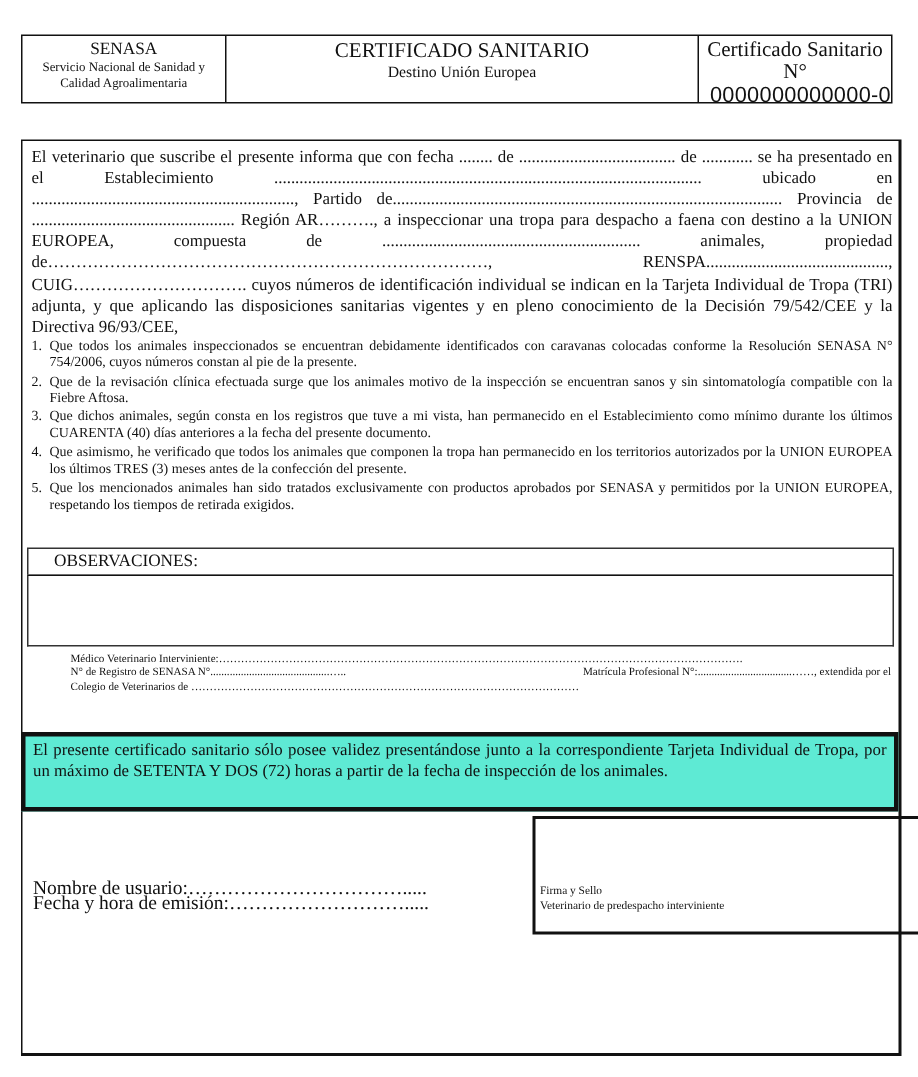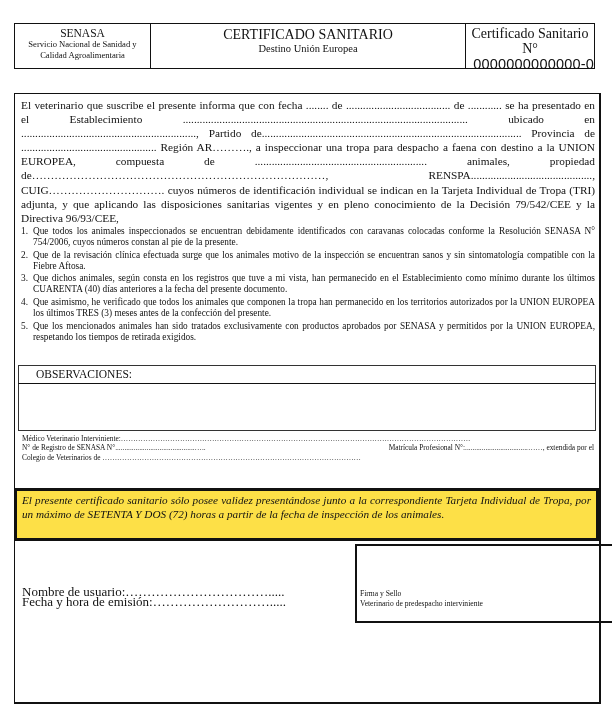--- a/index.html
+++ b/index.html
@@ -32,26 +32,26 @@
   .cert-list { margin: 1px 0 0 0; padding: 0; list-style: none; font-size: 9.3px; line-height: 11.2px; }
   .cert-list li { position: relative; padding-left: 12px; margin-bottom: 1.3px; text-align: justify; }
   .cert-list .num { position: absolute; left: 0; top: 0; }
 
   .obs-head { position: absolute; left: 3px; top: 271px; width: 578px; height: 19px;
               border: 1px solid #333; box-sizing: border-box; font-size: 11.5px; line-height: 17px; padding-left: 17px; }
   .obs-area { position: absolute; left: 3px; top: 289px; width: 578px; height: 48px;
               border: 1px solid #333; border-top: 1px solid #111; box-sizing: border-box; background: #fff; }
 
   .vet-info { position: absolute; left: 7px; top: 340px; width: 572px; font-size: 7.4px; line-height: 9.4px; }
-  .vet-info div { white-space: nowrap; }
+  .vet-info div { white-space: nowrap; margin-left: 25px; }
   .vet-info .row2 { display: flex; justify-content: space-between; align-items: flex-end; }
 
   .notice { position: absolute; left: -1px; top: 394px; width: 585px; height: 53px;
             border: 3px solid #111; box-sizing: border-box; padding: 2px 5px;
-            font-size: 11.2px; line-height: 14.2px; text-align: justify; background: #fde047; font-style: italic; }
+            font-size: 11.2px; line-height: 14.2px; text-align: justify; background: #5eead4; }
 
   .user-info { position: absolute; left: 7px; top: 493px; font-size: 13px; line-height: 10px; }
   .user-info div { white-space: nowrap; }
 
   .sig-box { position: absolute; left: 340px; top: 450px; width: 272px; height: 79px;
              border: 2px solid #111; box-sizing: border-box; }
   .sig-text { position: absolute; left: 3px; top: 43px; font-size: 7.6px; line-height: 10px; }
 </style>
 </head>
 <body>

